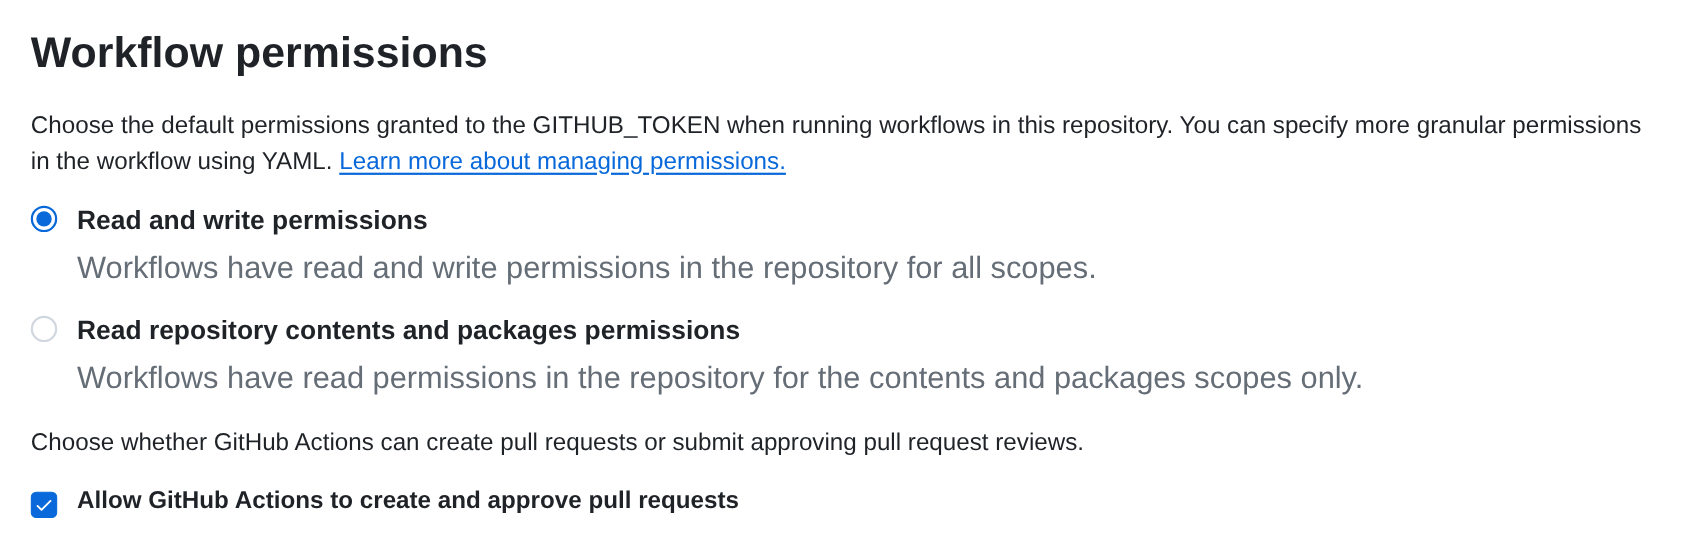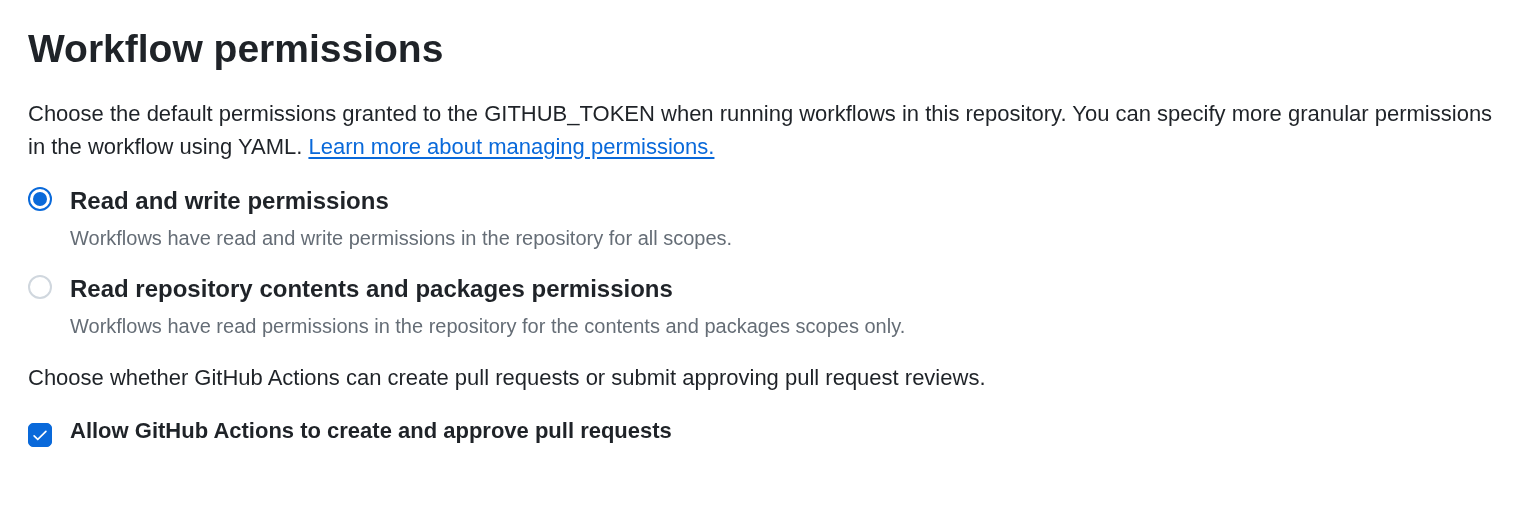--- a/index.html
+++ b/index.html
@@ -71,21 +71,21 @@
     .radio-content {
       flex: 1;
     }
     .radio-label {
       font-weight: 700;
       font-size: 24px;
       color: #1f2328;
       display: block;
     }
     .radio-description {
-      font-size: 20px;
+      font-size: 28px;
       color: #656d76;
       margin-top: 4px;
       display: block;
     }
     .secondary-description {
       margin: 0 0 20px 0;
       color: #1f2328;
     }
     .checkbox-option {
       display: flex;

